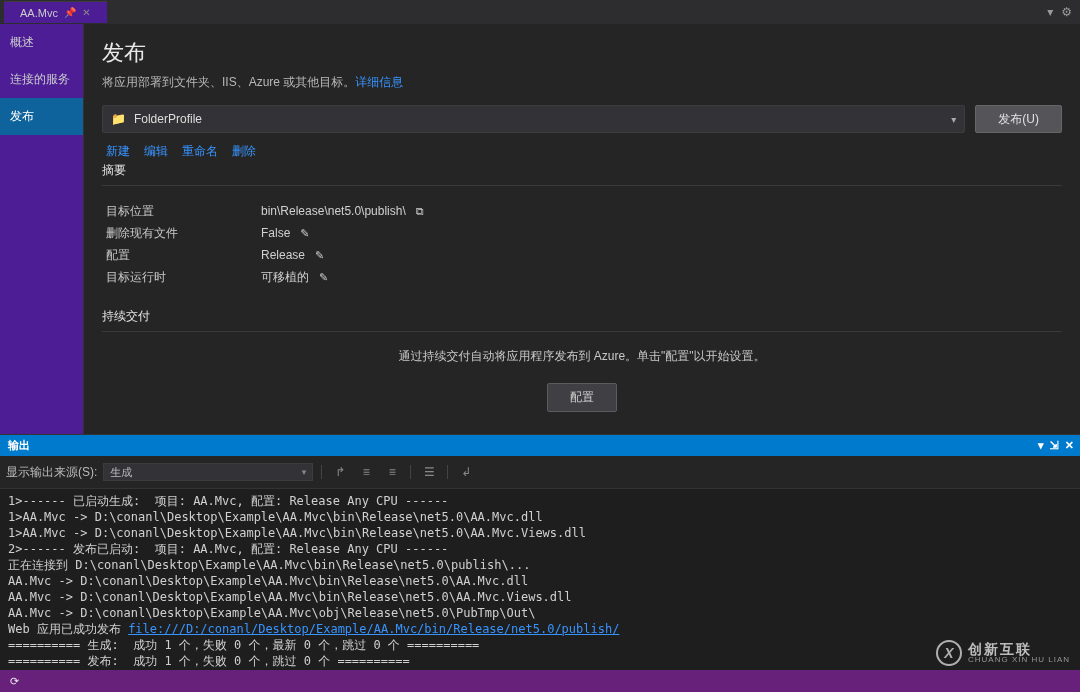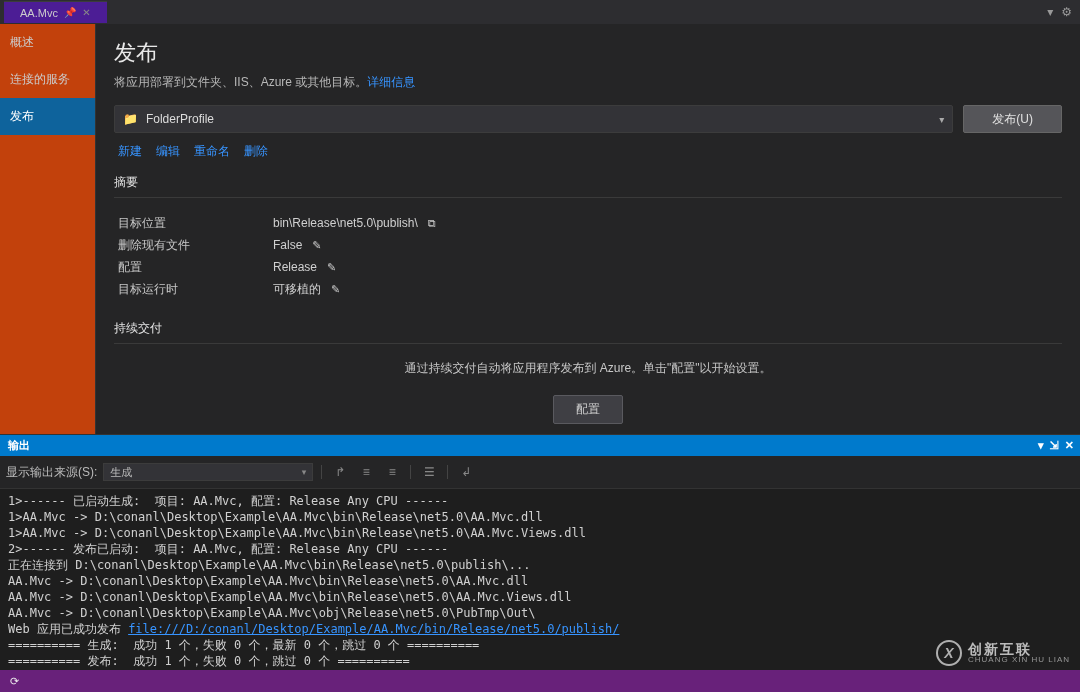--- a/index.html
+++ b/index.html
@@ -32,22 +32,22 @@
   .tab .pin { color:#888; font-size:10px;}
   .tab .x { color:#888; font-size:10px; cursor:pointer;}
   .tabstrip-right { margin-left:auto; display:flex; gap:8px; padding-right:8px; color:#999;}
   
   .main {
     display: flex;
     background: #252526;
     height: 410px;
   }
   .sidenav {
-    width: 96px;
-    background: #c2410c;
+    width: 84px;
+    background: #4c1d95;
     border-right: 1px solid #333;
   }
   .sidenav-item {
     padding: 10px 10px;
     color: #cccccc;
     cursor: pointer;
     font-size: 12px;
   }
   .sidenav-item.active {
     background: #0e639c;
@@ -72,24 +72,24 @@
     flex:1; display:flex; align-items:center;
     background:#333337; border:1px solid #3c3c3c;
     height:28px; padding:0 8px; color:#ddd;
     border-radius:2px;
   }
   .profile-select .folder-icon { color:#dcb67a; margin-right:8px; font-size:12px;}
   .profile-select .chev { margin-left:auto; color:#aaa; font-size:10px;}
   .publish-btn {
     background:#555559; color:#e0e0e0;
     border:1px solid #666; height:28px;
-    padding:0 28px; border-radius:2px;
+    padding:0 22px; border-radius:2px;
     cursor:pointer; font-size:12px;
   }
-  .linkbar { display:flex; gap:14px; margin:10px 0 14px 4px;}
+  .linkbar { display:flex; gap:14px; margin:10px 0 2px 4px;}
   .linkbar a { color:#3794ff; text-decoration:none; font-size:12px; cursor:pointer;}
   
   .section-title {
     color:#e4e4e4; font-size:12px;
     border-bottom:1px solid #3a3a3a;
     padding-bottom:6px; margin-bottom:14px;
     font-weight:400;
   }
   .summary-grid { margin-bottom:20px; margin-left:4px;}
   .summary-row { display:flex; align-items:center; height:22px; font-size:12px;}

